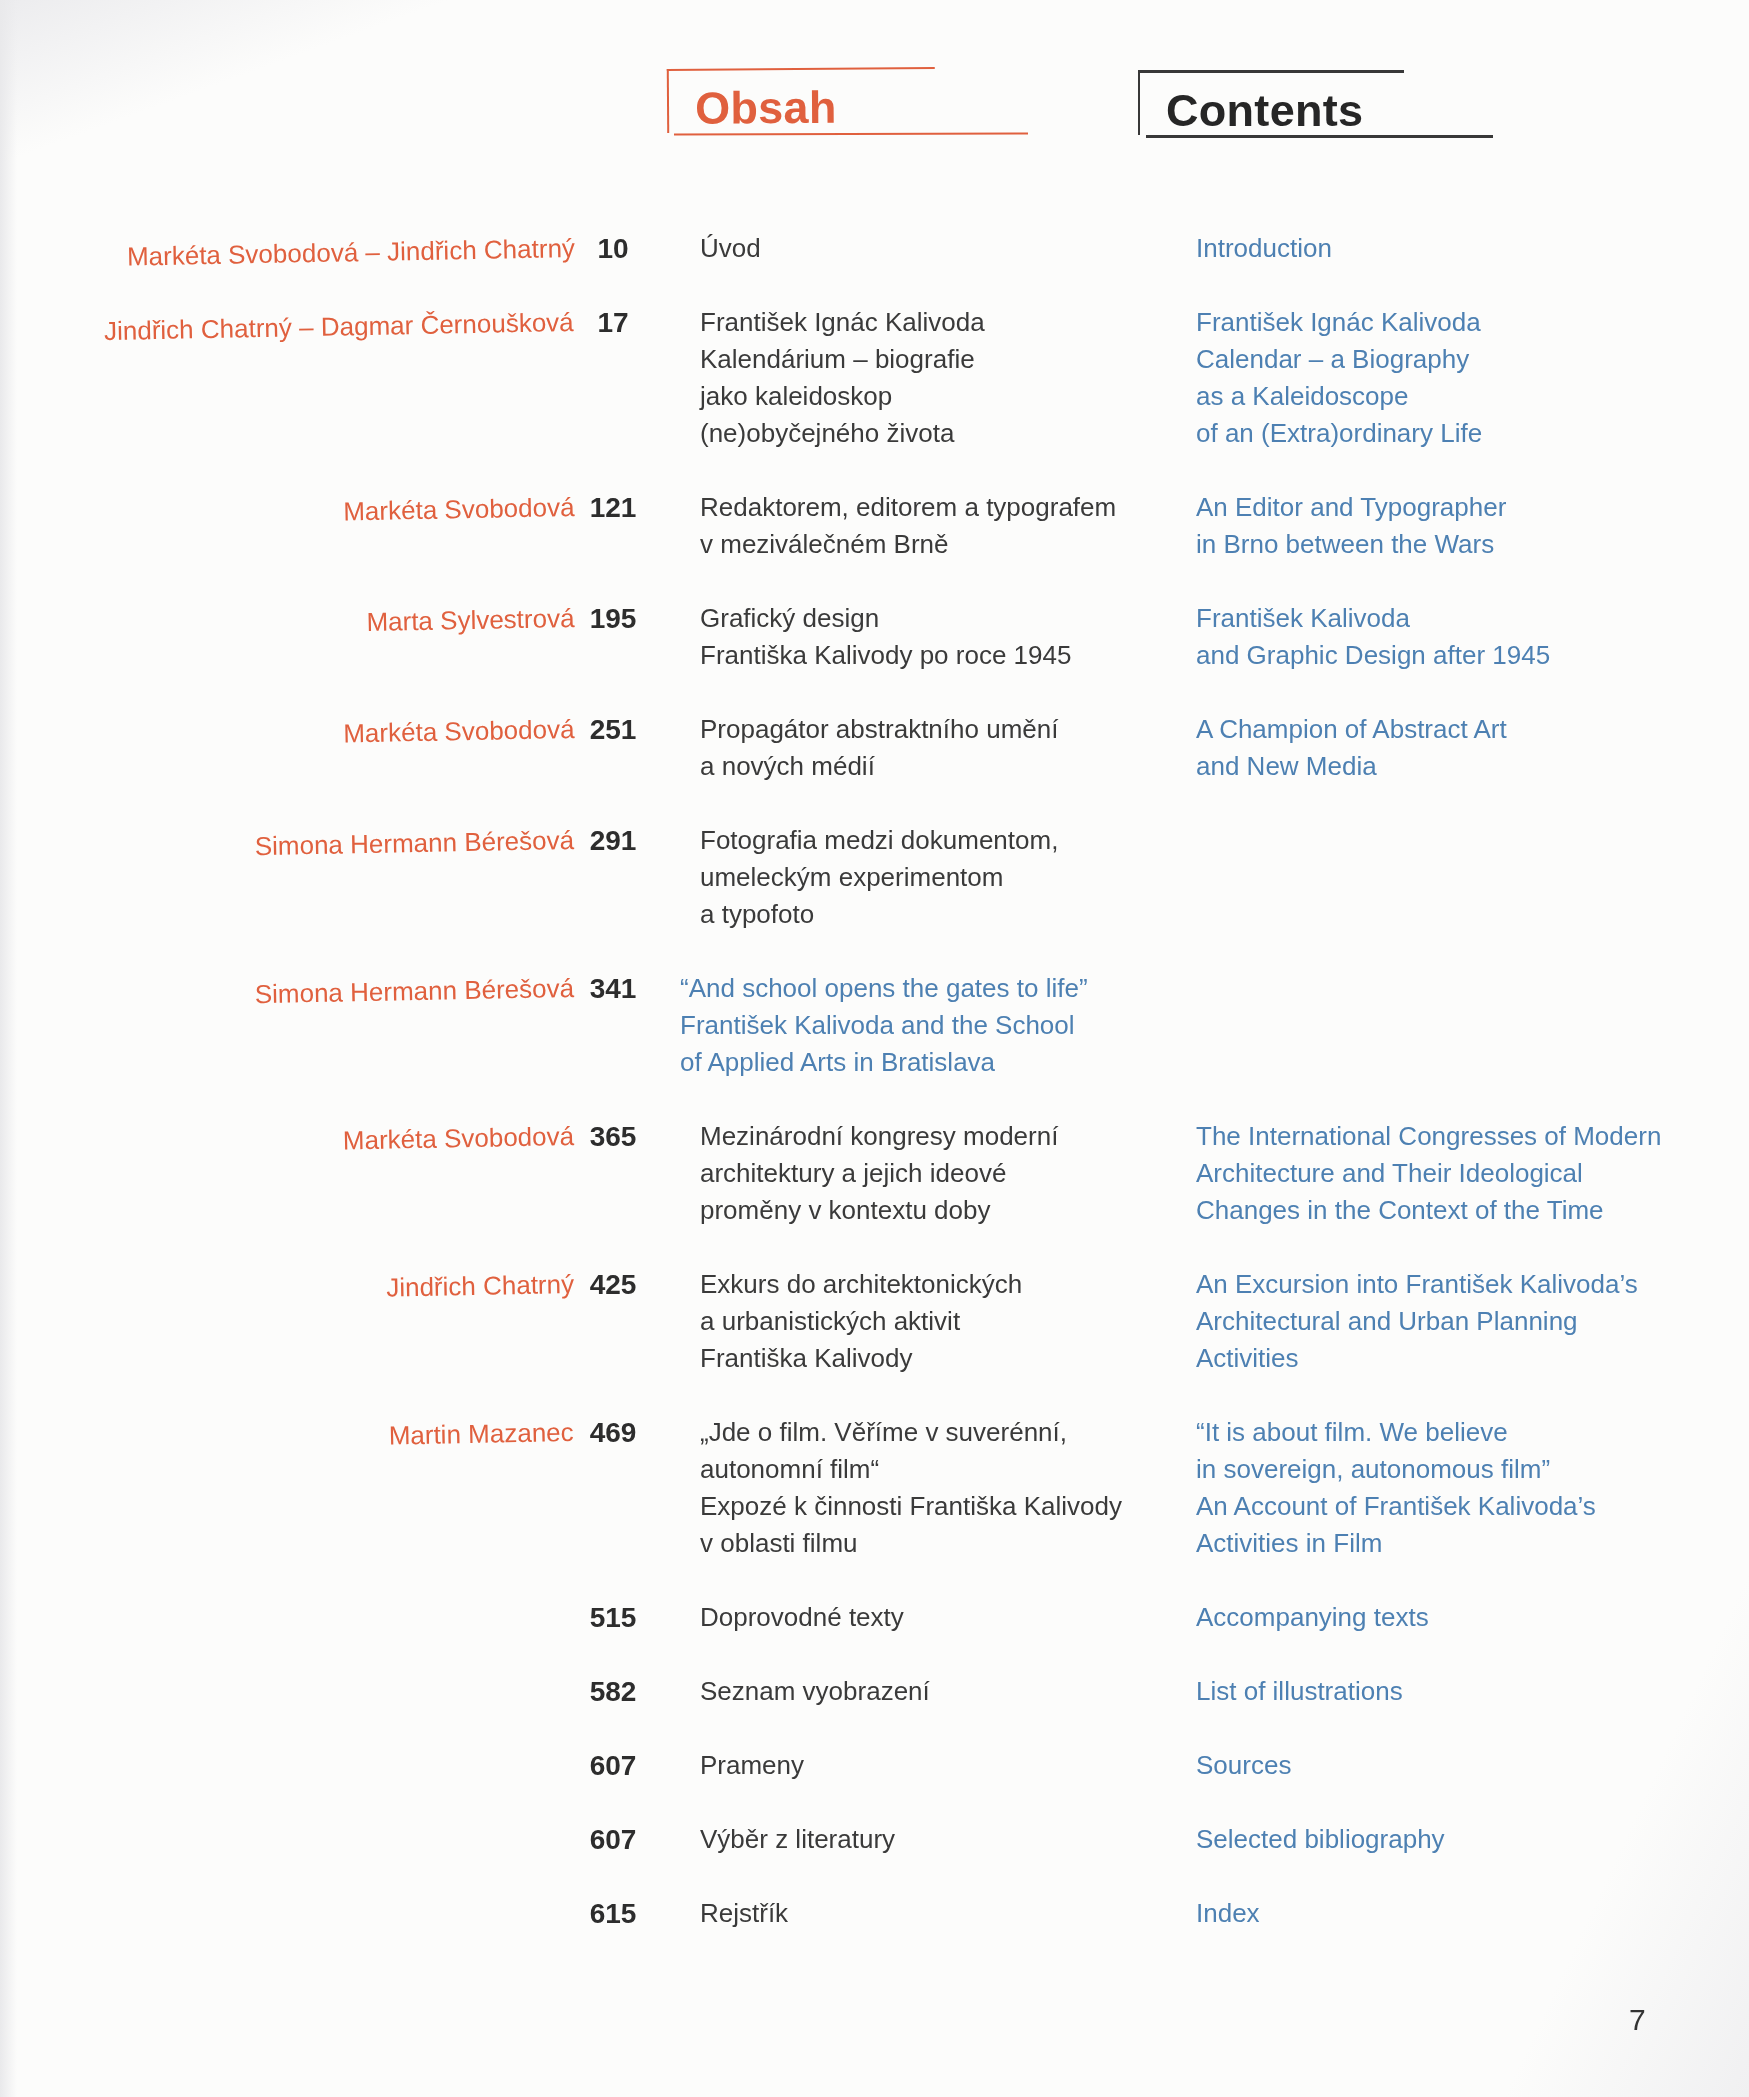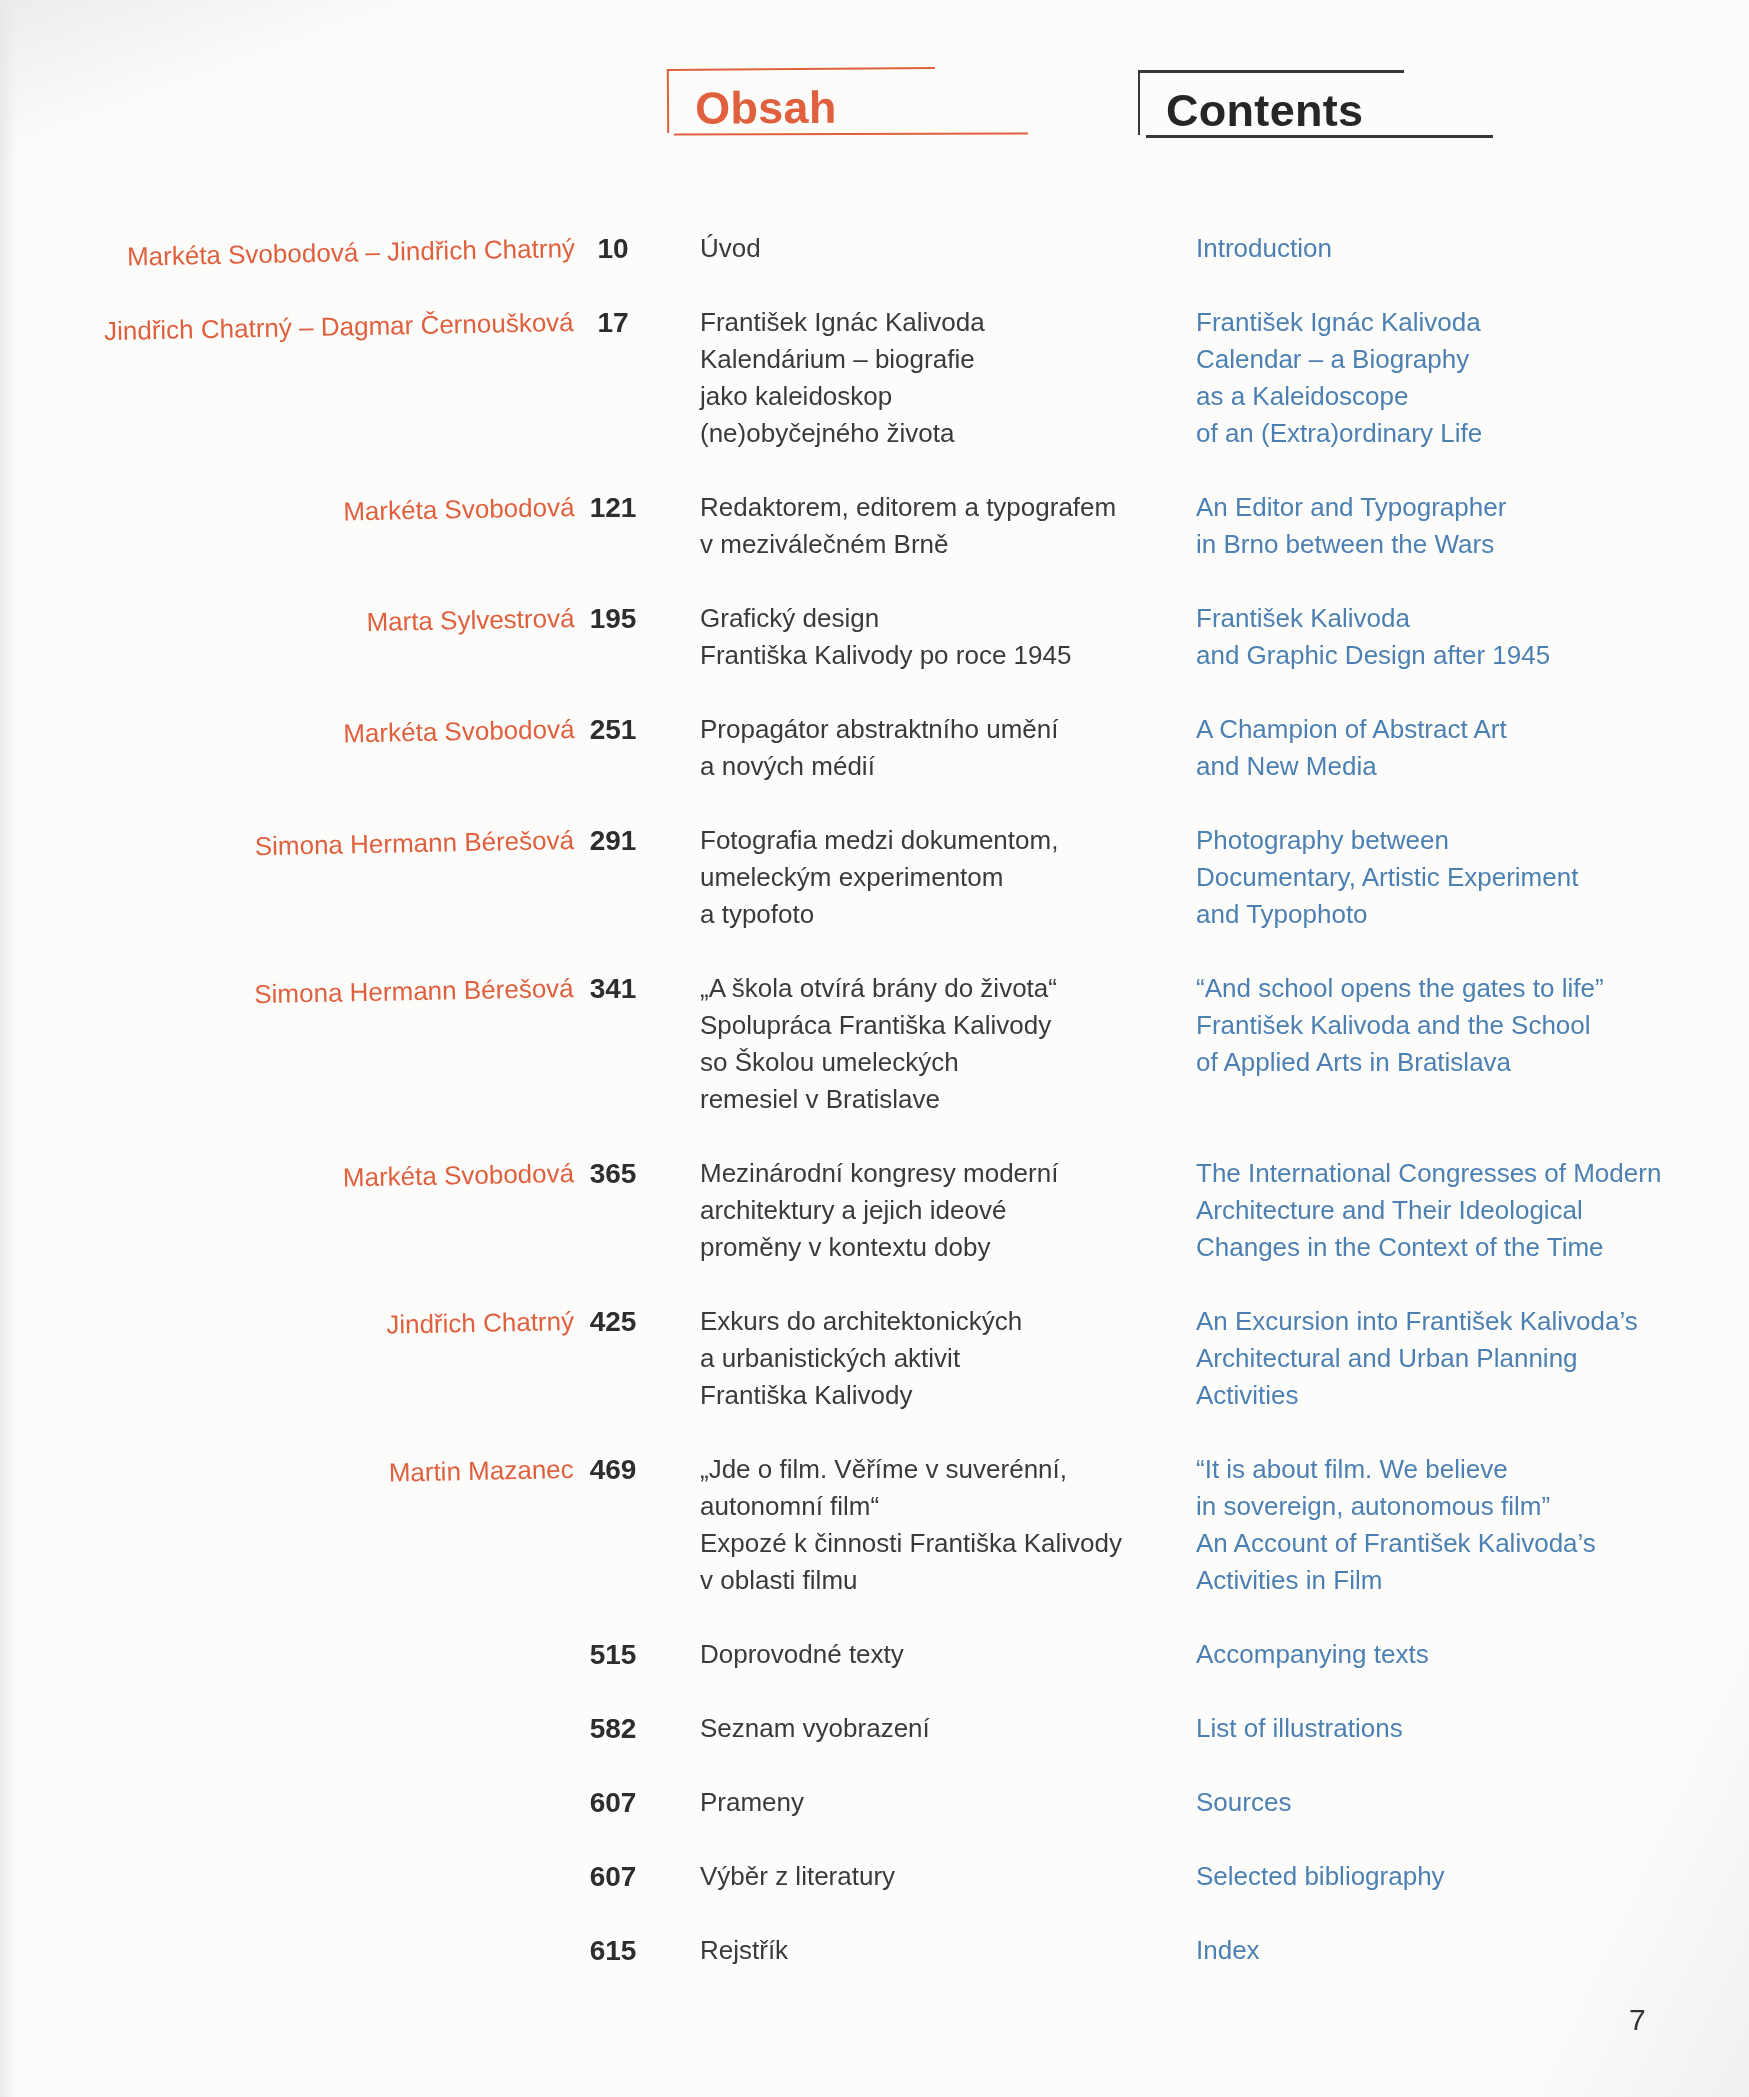--- a/index.html
+++ b/index.html
@@ -140,32 +140,25 @@
     <div class="title-en">A Champion of Abstract Art
 and New Media</div>
   </div>
 
   <div class="row">
     <div class="author">Simona Hermann Bérešová</div>
     <div class="num">291</div>
     <div class="title-cs">Fotografia medzi dokumentom,
 umeleckým experimentom
 a typofoto</div>
-    <div class="title-en">Photography between
-Documentary, Artistic Experiment
-and Typophoto</div>
   </div>
 
   <div class="row">
     <div class="author">Simona Hermann Bérešová</div>
     <div class="num">341</div>
-    <div class="title-cs">„A škola otvírá brány do života“
-Spolupráca Františka Kalivody
-so Školou umeleckých
-remesiel v Bratislave</div>
     <div class="title-en">“And school opens the gates to life”
 František Kalivoda and the School
 of Applied Arts in Bratislava</div>
   </div>
 
   <div class="row">
     <div class="author">Markéta Svobodová</div>
     <div class="num">365</div>
     <div class="title-cs">Mezinárodní kongresy moderní
 architektury a jejich ideové

